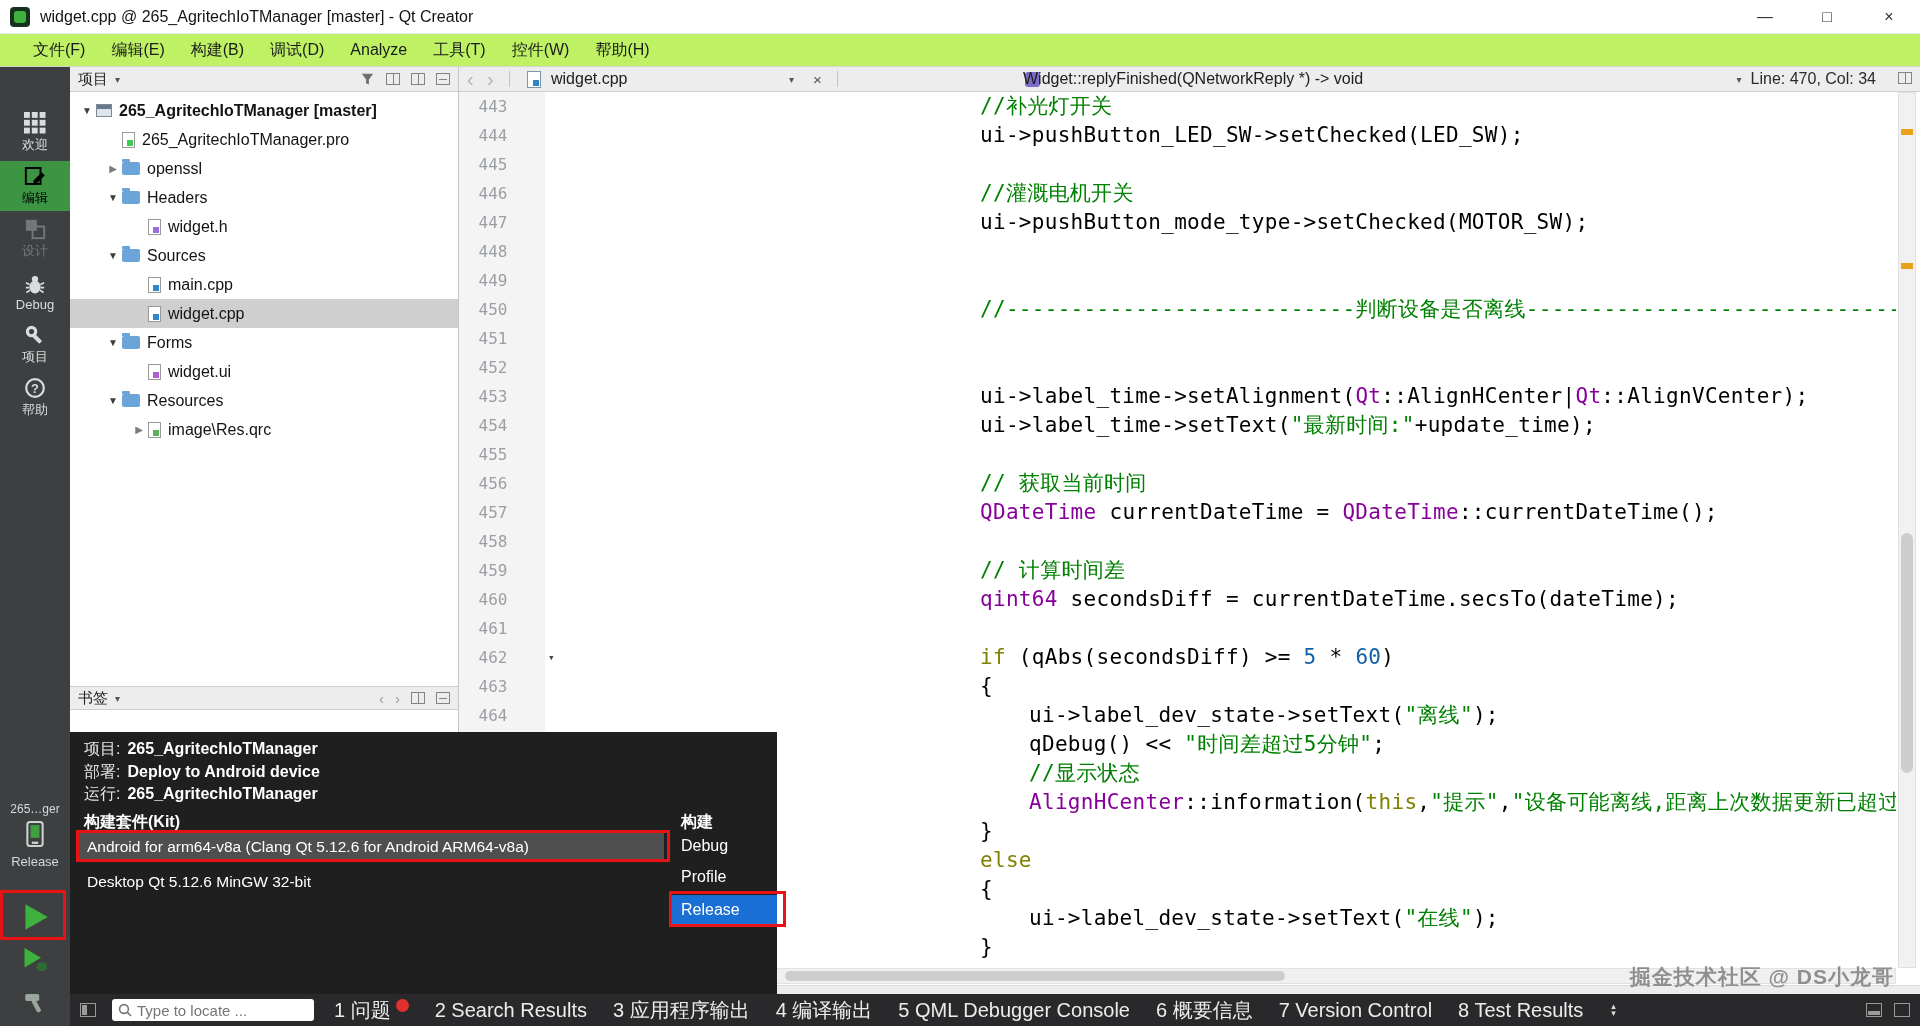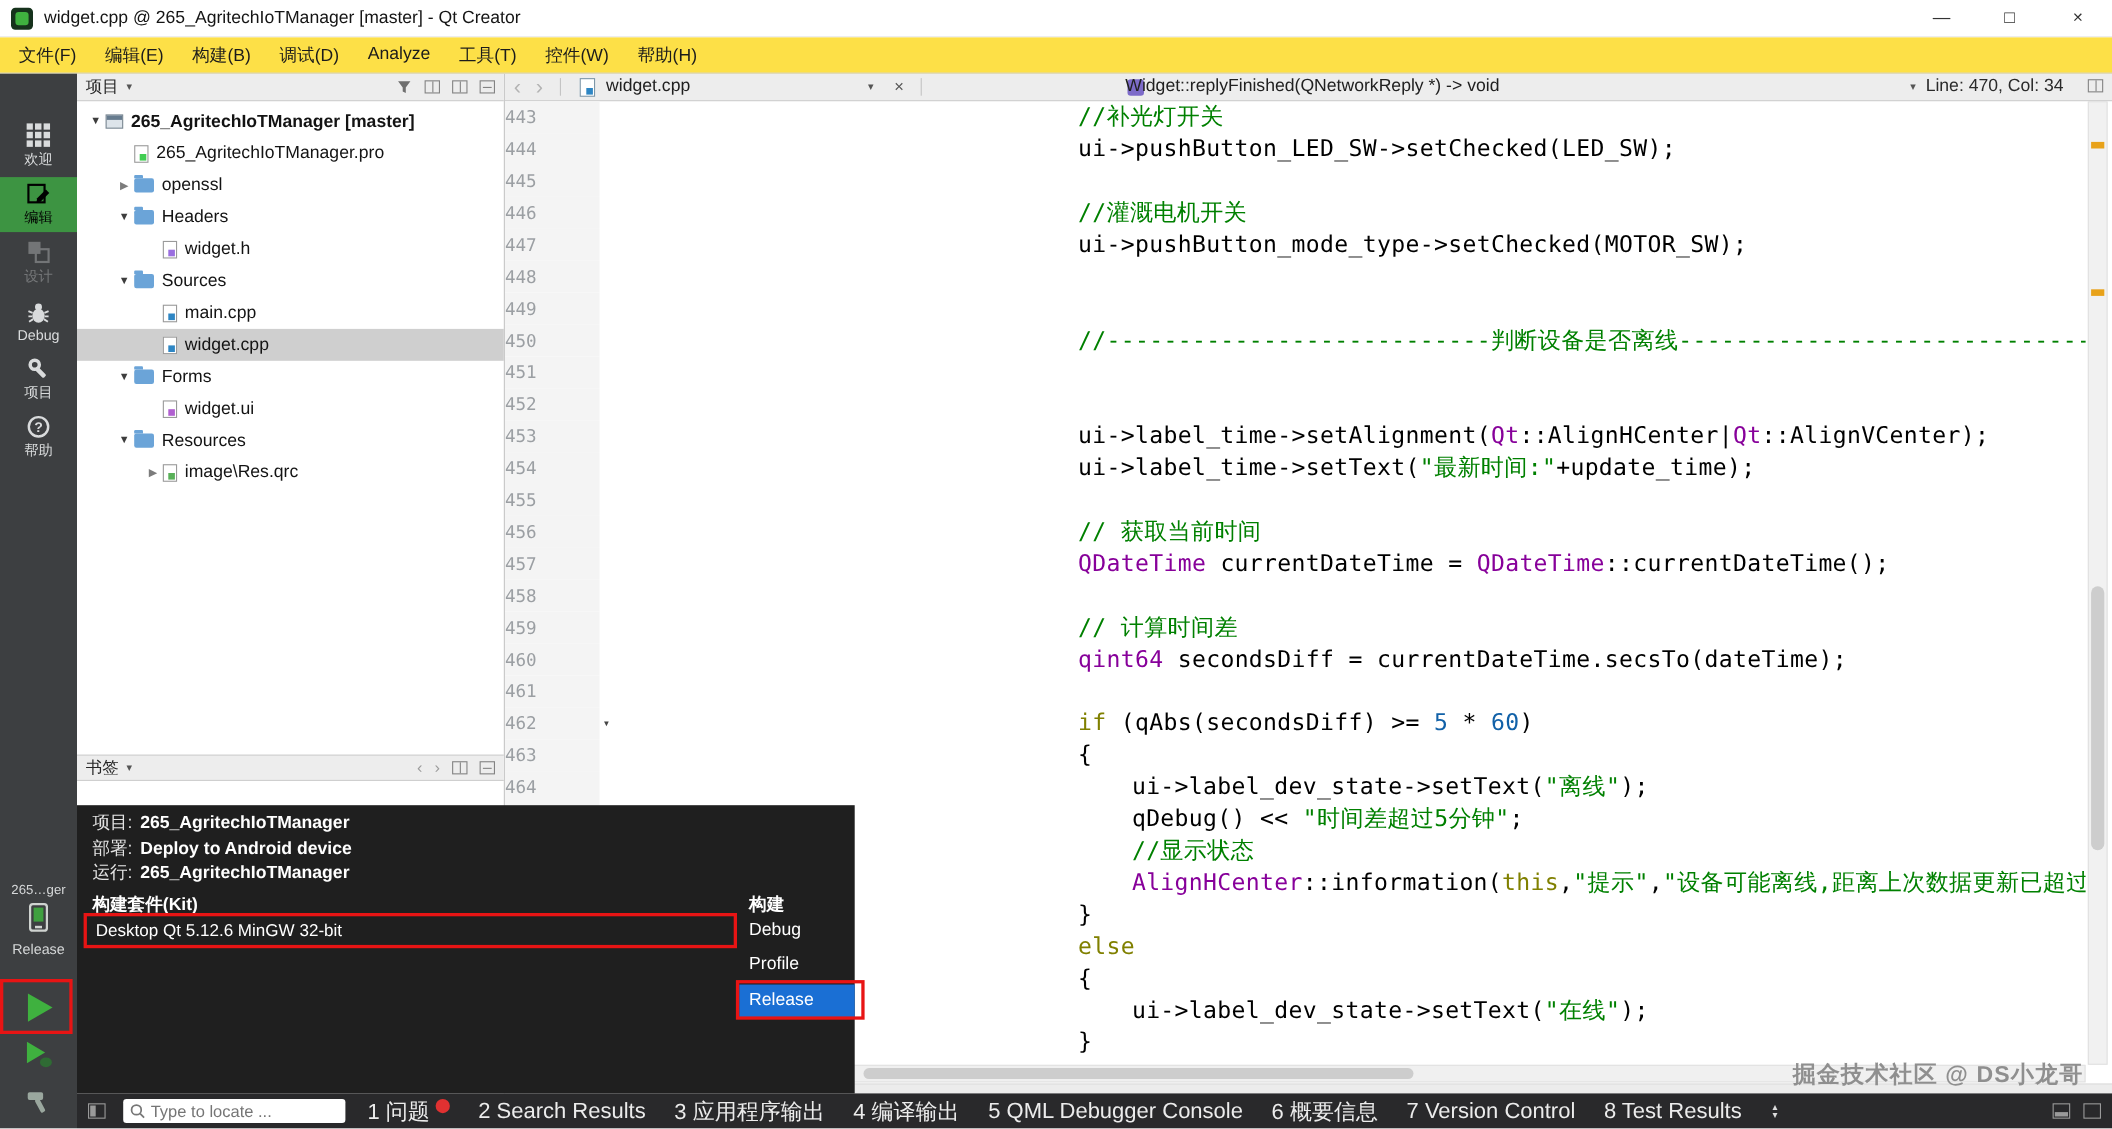--- a/index.html
+++ b/index.html
@@ -8,21 +8,21 @@
 
 
 .titlebar{position:absolute;left:0;top:0;right:0;height:34px;background:#fff;display:flex;align-items:center;border-bottom:1px solid #e6e6e6;z-index:10}
 .app-icon{width:20px;height:20px;margin:0 10px;background:#16321c;border-radius:4px;position:relative;flex:none}
 .app-icon i{position:absolute;inset:4px;background:#3fb13f;border-radius:3px}
 .title-text{font-size:16px;color:#141414}
 .win-controls{margin-left:auto;display:flex;height:100%}
 .win-btn{width:62px;display:flex;align-items:center;justify-content:center;font-size:16px;color:#333}
 
 
-.menubar{position:absolute;left:0;top:34px;right:0;height:33px;background:#fde047;border-bottom:1px solid #d4d4d4;display:flex;align-items:center;padding-left:4px;z-index:10}
+.menubar{position:absolute;left:0;top:34px;right:0;height:33px;background:#bef264;border-bottom:1px solid #d4d4d4;display:flex;align-items:center;padding-left:20px;z-index:10}
 .menu-item{padding:5px 13px;font-size:16px;color:#1b1b1b}
 
 
 .mode-sidebar{position:absolute;left:0;top:67px;width:70px;bottom:0;background:#3d3f41;z-index:20}
 #modes{padding-top:41px}
 .mode-item{width:70px;height:50px;margin-bottom:3px;display:flex;flex-direction:column;align-items:center;justify-content:center;gap:2px;color:#d9dbdc}
 .mode-item.active{background:#3d9442;color:#000000}
 .mode-item.disabled{opacity:.35}
 .mode-label{font-size:13px}
 .mode-ico svg{display:block}
@@ -71,21 +71,21 @@
 .file-ico::after{content:"";position:absolute;right:1px;bottom:1px;width:6px;height:6px;background:#2e86c4}
 .tb-text{font-size:16px;color:#202020}
 .tb-caret{font-size:10px;color:#555}
 .tb-close{font-size:15px;color:#555}
 .sym-ico{width:15px;height:15px;border-radius:3px;background:#7d6bc9}
 .tb-right{position:absolute;right:44px;top:0;height:24px;display:flex;gap:9px;align-items:center;font-size:16px;color:#2a2a2a}
 .tb-split{position:absolute;right:8px;top:5px}
 
 .code-area{position:absolute;left:0;right:24px;top:25px;height:870px;overflow:hidden}
 .code-line{height:29px;display:flex;position:relative;font-family:"DejaVu Sans Mono",monospace;font-size:21px}
-.ln{width:86px;flex:none;background:#f4f4f4;color:#9b9fa3;font-size:16px;line-height:29px;text-align:left;padding-right:18px;font-family:"DejaVu Sans Mono",monospace}
+.ln{width:86px;flex:none;background:#f4f4f4;color:#9b9fa3;font-size:16px;line-height:29px;text-align:center;padding-right:18px;font-family:"DejaVu Sans Mono",monospace}
 .fold{position:absolute;left:89px;top:0;line-height:29px;font-size:11px;color:#454545}
 .code{white-space:pre;line-height:29px;letter-spacing:.3px;color:#000}
 .tk-c{color:#008000}.tk-s{color:#008000}.tk-k{color:#808000}.tk-t{color:#87009a}.tk-f{color:#000000}.tk-n{color:#1161a8}.tk-p{color:#000}
 
 .hscroll{position:absolute;left:86px;right:24px;top:901px;height:16px;background:#f0f0f0;border:1px solid #e1e1e1}
 .hthumb{position:absolute;left:239px;width:500px;top:2px;bottom:2px;background:#cdcdcd;border-radius:7px}
 .bottom-strip{position:absolute;left:0;right:0;top:918px;bottom:0;background:#ececec;border-top:1px solid #dcdcdc}
 .vscroll{position:absolute;right:4px;top:25px;width:18px;height:876px;background:#f1f1f1;border:1px solid #e0e0e0}
 .vthumb{position:absolute;left:2px;right:2px;top:440px;height:240px;background:#cdcdcd;border-radius:7px}
 .vtick{position:absolute;left:2px;right:2px;height:6px;background:#e8a21a}
@@ -493,20 +493,21 @@
 
 <div class="kit-popup">
   <div class="kp-rows" id="kp-rows">
       <div class="kp-row"><span class="kp-label">项目:</span><span class="kp-value">265_AgritechIoTManager</span></div>
       <div class="kp-row"><span class="kp-label">部署:</span><span class="kp-value">Deploy to Android device</span></div>
       <div class="kp-row"><span class="kp-label">运行:</span><span class="kp-value">265_AgritechIoTManager</span></div>
     </div>
   <div class="kp-kit-header">构建套件(Kit)</div>
   <div class="kp-build-header">构建</div>
   <div id="kits">
+      <div class="kit-row sel">Android for arm64-v8a (Clang Qt 5.12.6 for Android ARM64-v8a)</div>
       <div class="kit-row">Desktop Qt 5.12.6 MinGW 32-bit</div>
     </div>
   <div id="builds">
       <div class="build-row">Debug</div>
       <div class="build-row">Profile</div>
       <div class="build-row sel">Release</div>
     </div>
 </div>
 
 <div class="statusbar">

